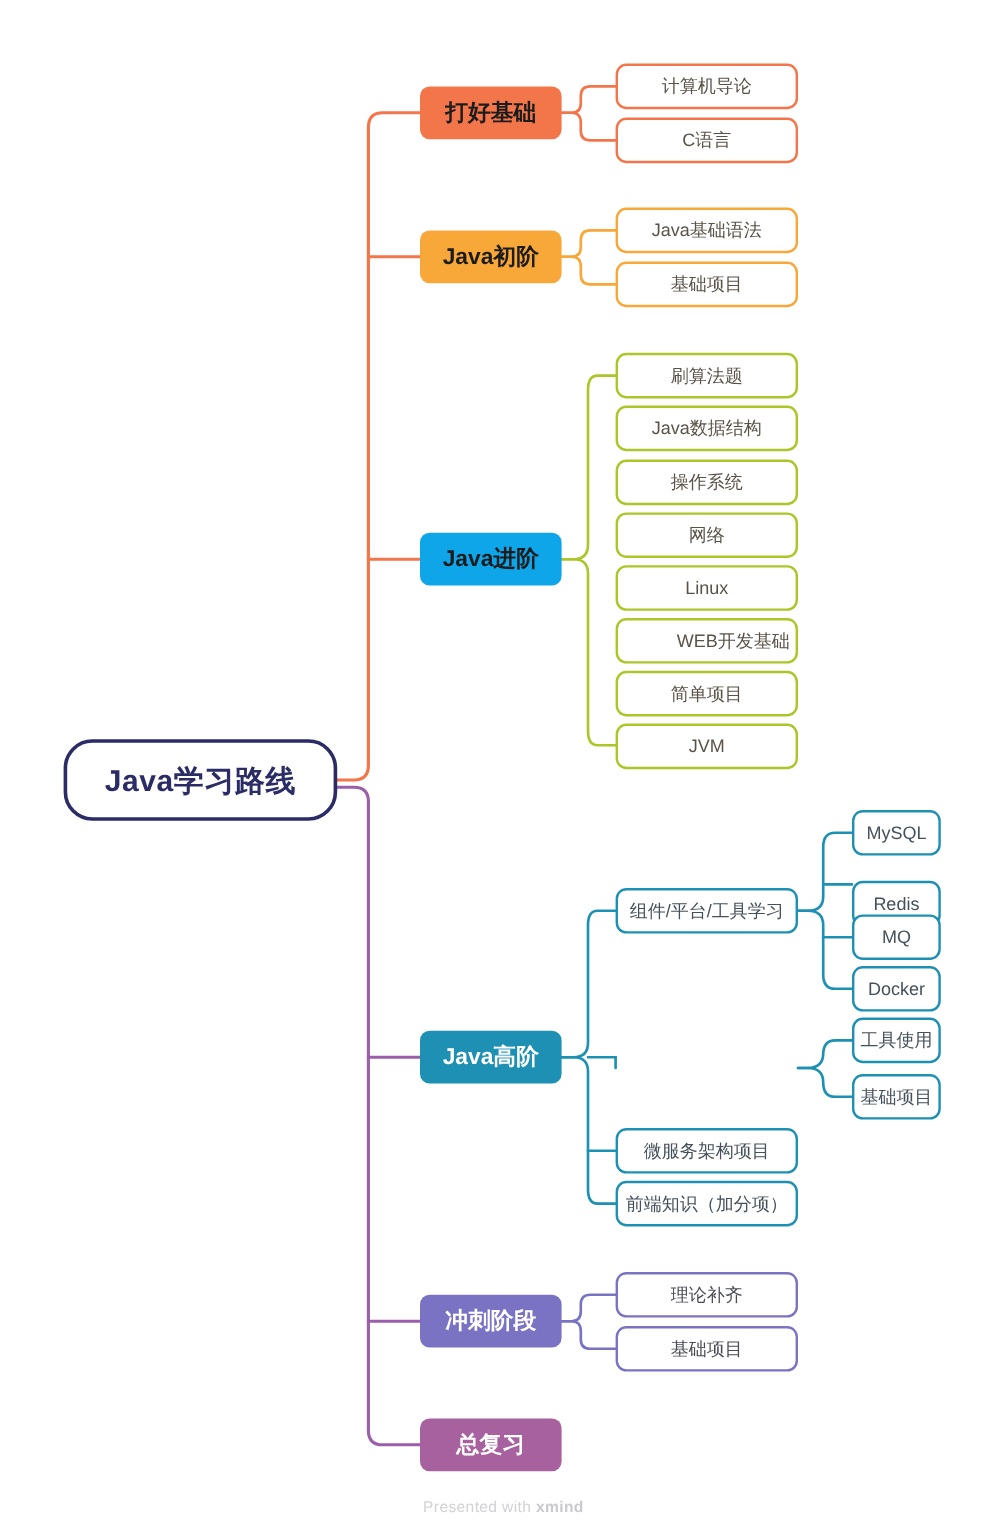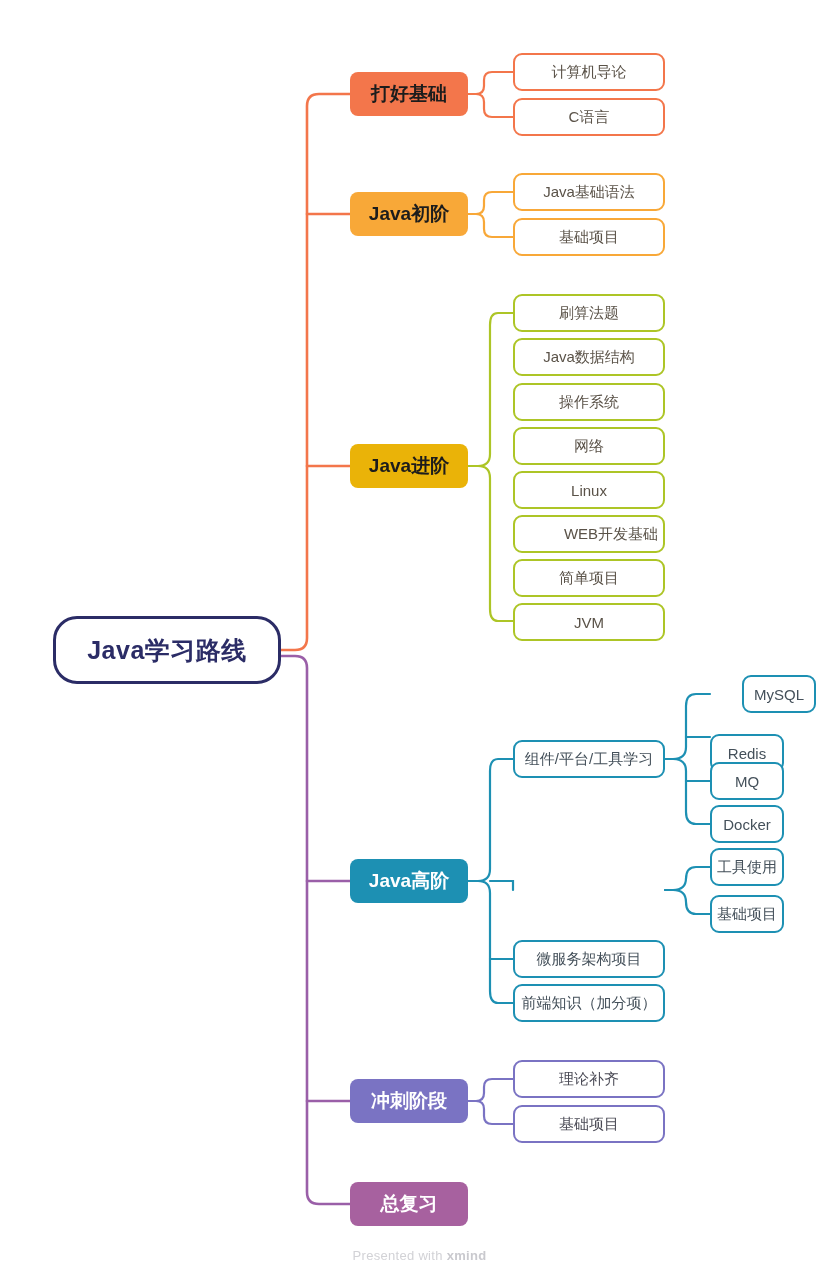--- a/index.html
+++ b/index.html
@@ -89,37 +89,37 @@
   <div class="node root">Java学习路线</div>
 
   <div class="node l1 dark" style="left:350px;top:72px;background:#f3764b;">打好基础</div>
   <div class="node l2" style="left:513px;top:53px;border-color:#f3764b;">计算机导论</div>
   <div class="node l2" style="left:513px;top:98px;border-color:#f3764b;">C语言</div>
 
   <div class="node l1 dark" style="left:350px;top:192px;background:#f8a838;">Java初阶</div>
   <div class="node l2" style="left:513px;top:173px;border-color:#f8a838;">Java基础语法</div>
   <div class="node l2" style="left:513px;top:218px;border-color:#f8a838;">基础项目</div>
 
-  <div class="node l1 dark" style="left:350px;top:444px;background:#eab308;text-align:right;">Java进阶</div>
+  <div class="node l1 dark" style="left:350px;top:444px;background:#0ea5e9;text-align:right;">Java进阶</div>
   <div class="node l2" style="left:513px;top:294px;border-color:#adc526;">刷算法题</div>
   <div class="node l2" style="left:513px;top:338px;border-color:#adc526;">Java数据结构</div>
   <div class="node l2" style="left:513px;top:383px;border-color:#adc526;">操作系统</div>
   <div class="node l2" style="left:513px;top:427px;border-color:#adc526;">网络</div>
   <div class="node l2" style="left:513px;top:471px;border-color:#adc526;">Linux</div>
   <div class="node l2" style="left:513px;top:515px;border-color:#adc526;padding-left:44px;">WEB开发基础</div>
   <div class="node l2" style="left:513px;top:559px;border-color:#adc526;">简单项目</div>
   <div class="node l2" style="left:513px;top:603px;border-color:#adc526;">JVM</div>
 
   <div class="node l1 light" style="left:350px;top:859px;background:#1d90b3;">Java高阶</div>
 
   <div class="node l2" style="left:513px;top:740px;border-color:#1d90b3;color:#44505a;">组件/平台/工具学习</div>
   <div class="node l2" style="left:513px;top:940px;border-color:#1d90b3;color:#44505a;">微服务架构项目</div>
   <div class="node l2" style="left:513px;top:984px;border-color:#1d90b3;color:#44505a;">前端知识（加分项）</div>
 
-  <div class="node l3" style="left:710px;top:675px;margin-left:32px;">MySQL</div>
+  <div class="node l3" style="left:710px;top:675px;">MySQL</div>
   <div class="node l3" style="left:710px;top:718px;margin-top:16px;">Redis</div>
   <div class="node l3" style="left:710px;top:762px;">MQ</div>
   <div class="node l3" style="left:710px;top:805px;">Docker</div>
 
   <div class="node l3" style="left:710px;top:848px;">工具使用</div>
   <div class="node l3" style="left:710px;top:895px;">基础项目</div>
 
   <div class="node l1 light" style="left:350px;top:1079px;background:#7a73c3;">冲刺阶段</div>
   <div class="node l2" style="left:513px;top:1060px;border-color:#7a73c3;color:#4a4a55;">理论补齐</div>
   <div class="node l2" style="left:513px;top:1105px;border-color:#7a73c3;color:#4a4a55;">基础项目</div>

